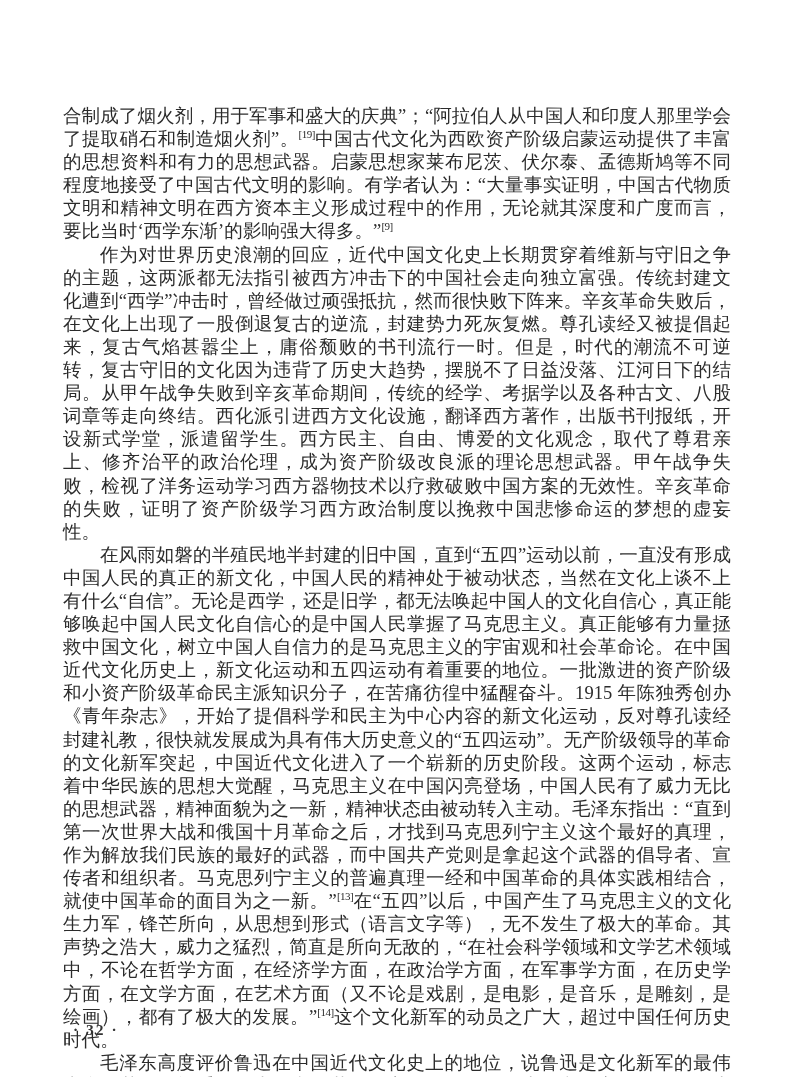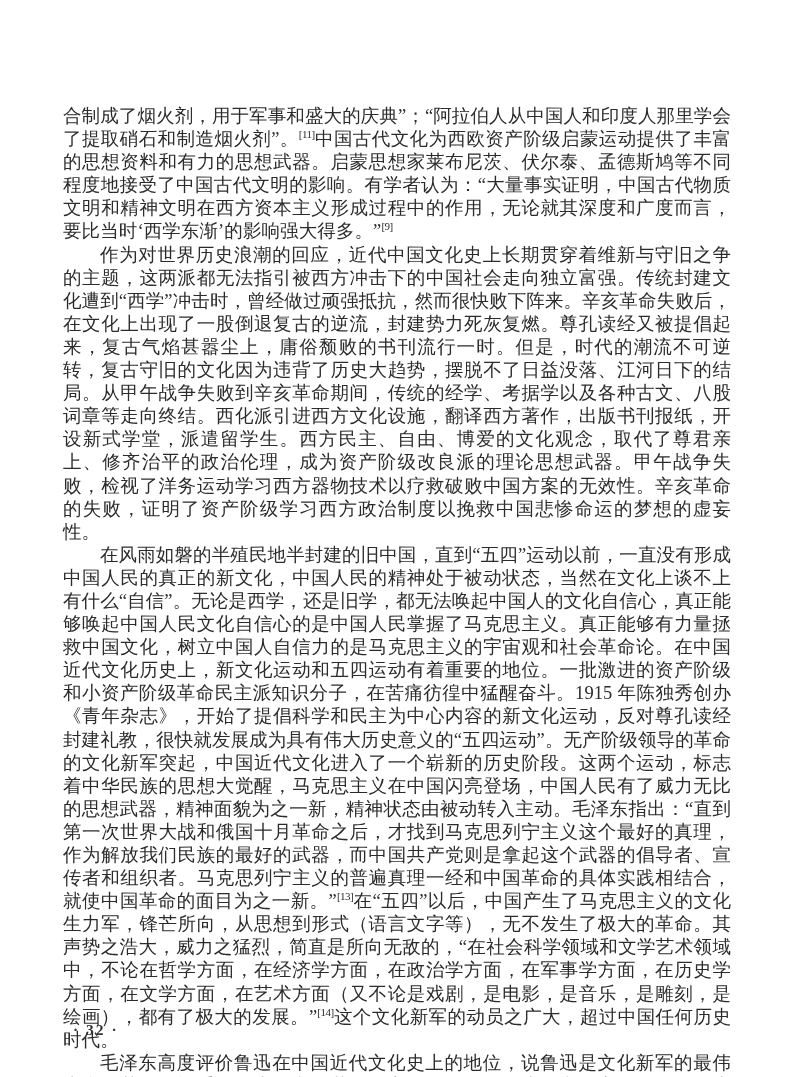--- a/index.html
+++ b/index.html
@@ -50,19 +50,19 @@
     letter-spacing: 2px;
     color: #333333;
     font-weight: bold;
   }
 </style>
 </head>
 <body>
 
 <div class="page">
   <div class="text-block" id="text-block">
-      <p class="para">合制成了烟火剂，用于军事和盛大的庆典”；“阿拉伯人从中国人和印度人那里学会了提取硝石和制造烟火剂”。<sup class="fnref">[11]</sup>中国古代文化为西欧资产阶级启蒙运动提供了丰富的思想资料和有力的思想武器。启蒙思想家莱布尼茨、伏尔泰、孟德斯鸠等不同程度地接受了中国古代文明的影响。有学者认为：“大量事实证明，中国古代物质文明和精神文明在西方资本主义形成过程中的作用，无论就其深度和广度而言，要比当时‘西学东渐’的影响强大得多。”<sup class="fnref">[9]</sup></p>
+      <p class="para">合制成了烟火剂，用于军事和盛大的庆典”；“阿拉伯人从中国人和印度人那里学会了提取硝石和制造烟火剂”。<sup class="fnref">[19]</sup>中国古代文化为西欧资产阶级启蒙运动提供了丰富的思想资料和有力的思想武器。启蒙思想家莱布尼茨、伏尔泰、孟德斯鸠等不同程度地接受了中国古代文明的影响。有学者认为：“大量事实证明，中国古代物质文明和精神文明在西方资本主义形成过程中的作用，无论就其深度和广度而言，要比当时‘西学东渐’的影响强大得多。”<sup class="fnref">[9]</sup></p>
       <p class="para indent">作为对世界历史浪潮的回应，近代中国文化史上长期贯穿着维新与守旧之争的主题，这两派都无法指引被西方冲击下的中国社会走向独立富强。传统封建文化遭到“西学”冲击时，曾经做过顽强抵抗，然而很快败下阵来。辛亥革命失败后，在文化上出现了一股倒退复古的逆流，封建势力死灰复燃。尊孔读经又被提倡起来，复古气焰甚嚣尘上，庸俗颓败的书刊流行一时。但是，时代的潮流不可逆转，复古守旧的文化因为违背了历史大趋势，摆脱不了日益没落、江河日下的结局。从甲午战争失败到辛亥革命期间，传统的经学、考据学以及各种古文、八股词章等走向终结。西化派引进西方文化设施，翻译西方著作，出版书刊报纸，开设新式学堂，派遣留学生。西方民主、自由、博爱的文化观念，取代了尊君亲上、修齐治平的政治伦理，成为资产阶级改良派的理论思想武器。甲午战争失败，检视了洋务运动学习西方器物技术以疗救破败中国方案的无效性。辛亥革命的失败，证明了资产阶级学习西方政治制度以挽救中国悲惨命运的梦想的虚妄性。</p>
       <p class="para indent">在风雨如磐的半殖民地半封建的旧中国，直到“五四”运动以前，一直没有形成中国人民的真正的新文化，中国人民的精神处于被动状态，当然在文化上谈不上有什么“自信”。无论是西学，还是旧学，都无法唤起中国人的文化自信心，真正能够唤起中国人民文化自信心的是中国人民掌握了马克思主义。真正能够有力量拯救中国文化，树立中国人自信力的是马克思主义的宇宙观和社会革命论。在中国近代文化历史上，新文化运动和五四运动有着重要的地位。一批激进的资产阶级和小资产阶级革命民主派知识分子，在苦痛彷徨中猛醒奋斗。1915 年陈独秀创办《青年杂志》，开始了提倡科学和民主为中心内容的新文化运动，反对尊孔读经封建礼教，很快就发展成为具有伟大历史意义的“五四运动”。无产阶级领导的革命的文化新军突起，中国近代文化进入了一个崭新的历史阶段。这两个运动，标志着中华民族的思想大觉醒，马克思主义在中国闪亮登场，中国人民有了威力无比的思想武器，精神面貌为之一新，精神状态由被动转入主动。毛泽东指出：“直到第一次世界大战和俄国十月革命之后，才找到马克思列宁主义这个最好的真理，作为解放我们民族的最好的武器，而中国共产党则是拿起这个武器的倡导者、宣传者和组织者。马克思列宁主义的普遍真理一经和中国革命的具体实践相结合，就使中国革命的面目为之一新。”<sup class="fnref">[13]</sup>在“五四”以后，中国产生了马克思主义的文化生力军，锋芒所向，从思想到形式（语言文字等），无不发生了极大的革命。其声势之浩大，威力之猛烈，简直是所向无敌的，“在社会科学领域和文学艺术领域中，不论在哲学方面，在经济学方面，在政治学方面，在军事学方面，在历史学方面，在文学方面，在艺术方面（又不论是戏剧，是电影，是音乐，是雕刻，是绘画），都有了极大的发展。”<sup class="fnref">[14]</sup>这个文化新军的动员之广大，超过中国任何历史时代。</p>
       <p class="para indent">毛泽东高度评价鲁迅在中国近代文化史上的地位，说鲁迅是文化新军的最伟大和最英勇的旗手，是中国文化革命的主将，不但是伟大的文学家，而且是伟大的思想家和伟大的革命家，这绝非偶然。近现代中国的思想界，容易犯两个毛病，一是闭目塞听的自大狂妄症，如国粹派或复古文化主义者，跟不上时代潮流，不思进取，而鲁迅在信奉进化论时就已经超越了国粹派、复古文化主义者，与时代同行，进而信奉马克思主义；二是对西方文</p>
     </div>
   <div class="folio">· 32 ·</div>
 </div>
 
 </body></html>

